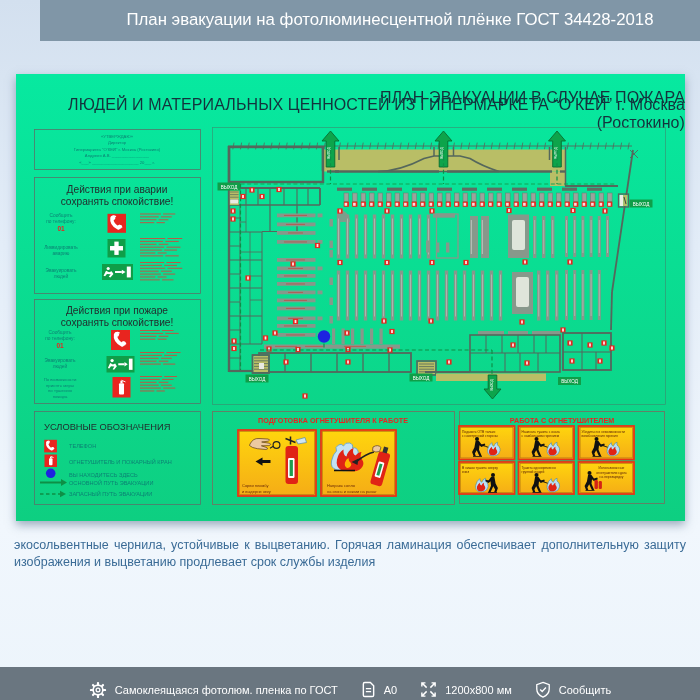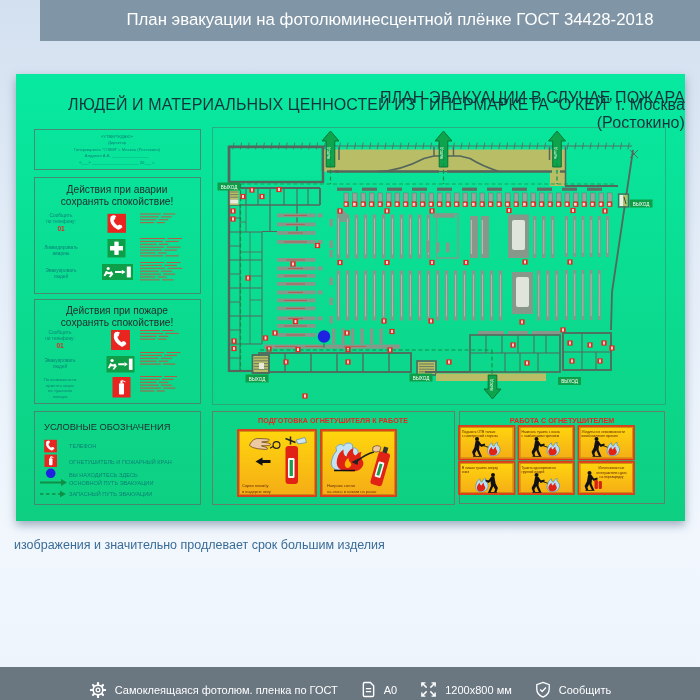--- a/index.html
+++ b/index.html
@@ -882,21 +882,22 @@
             <path d="M -1.4 -9.2 l 3.2 0 l 2.7 3.6 l 3.2 -0.9 l 0.7 1.8 l -4.1 1.8 l -1.8 -1.8 l -0.5 4.5 l 2.7 6.3 l -2.3 0 l -2.7 -5.8 l -1.8 3.1 l 0.9 2.7 l -2.3 0 l -1.4 -4 l 2.3 -4.5 Z" fill="#111"></path>
             <rect x="5" y="-4" width="3.4" height="9" rx="1.2" fill="#d42315"></rect>
             <rect x="9.2" y="-3" width="3.2" height="8" rx="1.2" fill="#d42315"></rect>
             <path d="M -4 6.5 l 9 0" stroke="#111" stroke-width="0.8"></path>
           </g>
         </g>
       </svg>
 </div>
 
 <div id="para">
-<div class="last">изображения и значительно продлевает срок большим изделия</div>
+<div>экосольвентные чернила, устойчивые к выцветанию. Горячая ламинация обеспечивает дополнительную защиту</div>
+<div class="last">изображения и выцветанию продлевает срок службы изделия</div>
 </div>
 
 <div id="botbar">
 
 <svg width="18" height="18" viewBox="0 0 20 20">
         <g fill="none" stroke="#fff">
           <circle cx="10" cy="10" r="5.4" stroke-width="1.8"></circle>
           <circle cx="10" cy="10" r="2.1" stroke-width="1.4"></circle>
         </g>
         <g fill="#fff">

